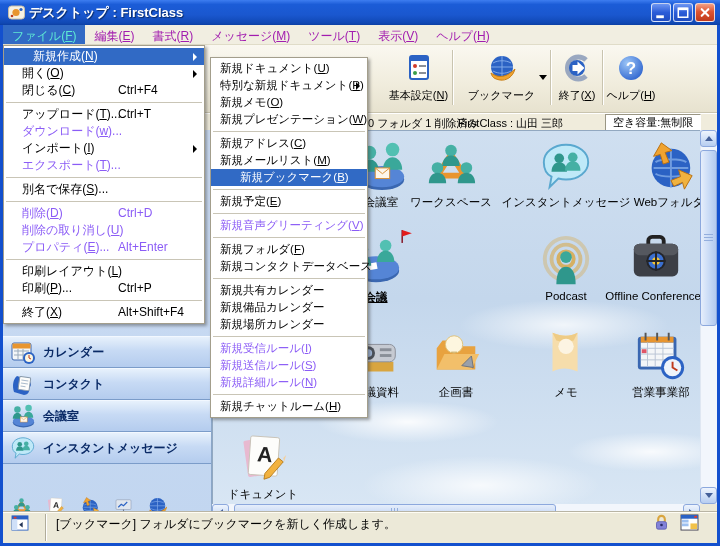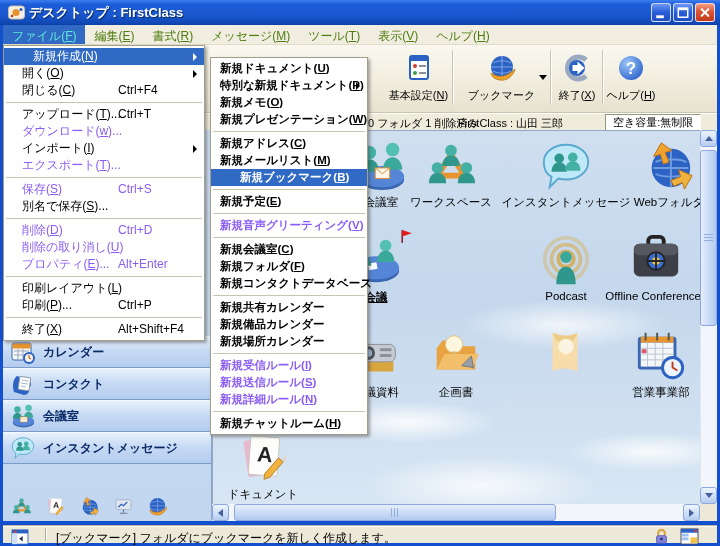--- a/index.html
+++ b/index.html
@@ -15,21 +15,21 @@
   .title-icon{width:17px;height:15px;margin:0 4px 0 3px;flex:0 0 auto;}
   .title-text{color:#fff;font-size:13px;font-weight:bold;text-shadow:1px 1px 1px #0a2a66;white-space:nowrap;flex:1;}
   .win-btns{display:flex;gap:2px;}
   .wbtn{width:20px;height:19px;border-radius:3px;border:1px solid rgba(255,255,255,.75);
     background:linear-gradient(180deg,#6e96f2 0%,#2b5cd8 50%,#1f4cc0 100%);}
   .wbtn.close{background:linear-gradient(180deg,#f2a084 0%,#dd5432 45%,#c03a1c 100%);}
 
   
   .menubar{position:absolute;left:3px;top:25px;right:3px;height:20px;background:#f1eee1;
     display:flex;align-items:stretch;border-bottom:1px solid #e0dcc8;}
-  .mb-item{padding:3px 9px 0 9px;font-size:12px;color:#4d7c0f;white-space:nowrap;}
+  .mb-item{padding:3px 9px 0 9px;font-size:12px;color:#a21caf;white-space:nowrap;}
   .mb-item.active{background:#316ac5;color:#5eead4;}
   .mb-item u{text-decoration:underline;}
 
   
   .toolbar{position:absolute;left:3px;top:45px;right:3px;height:67px;
     background:linear-gradient(180deg,#faf8f0 0%,#f0ecdc 60%,#e7e2cf 100%);}
   .tb-sep{position:absolute;top:5px;height:55px;width:2px;
     background:linear-gradient(90deg,#c9c4af 0 1px,#ffffff 1px 2px);}
   .tbar-btn{position:absolute;top:3px;height:60px;display:flex;flex-direction:column;align-items:center;
     padding-top:5px;font-size:11px;color:#000;border-radius:3px;}
@@ -92,36 +92,36 @@
     display:flex;align-items:center;justify-content:center;}
   .grip-h{width:9px;height:9px;background:repeating-linear-gradient(180deg,#93aedd 0 1px,transparent 1px 3px);}
   .grip-v{width:9px;height:9px;background:repeating-linear-gradient(90deg,#93aedd 0 1px,transparent 1px 3px);}
   .tri-up{width:0;height:0;border-bottom:5px solid #44609a;border-left:4px solid transparent;border-right:4px solid transparent;}
   .tri-down{width:0;height:0;border-top:5px solid #44609a;border-left:4px solid transparent;border-right:4px solid transparent;}
   .tri-left{width:0;height:0;border-right:5px solid #44609a;border-top:4px solid transparent;border-bottom:4px solid transparent;}
   .tri-right{width:0;height:0;border-left:5px solid #44609a;border-top:4px solid transparent;border-bottom:4px solid transparent;}
   .scorner{position:absolute;right:0;bottom:0;width:17px;height:17px;background:#ece9d8;}
 
   
-  .statusbar{position:absolute;left:3px;right:3px;bottom:3px;height:18px;background:#ece9d8;
+  .statusbar{position:absolute;left:3px;right:3px;bottom:3px;height:32px;background:#ece9d8;
     border-top:1px solid #b8b4a4;box-shadow:inset 0 1px 0 #fffdf4;font-size:12px;color:#000;}
   .sb-icon-left{position:absolute;left:7px;top:3px;width:20px;height:16px;}
   .sb-div{position:absolute;left:42px;top:2px;bottom:2px;width:2px;
     background:linear-gradient(90deg,#b0ac9a 0 1px,#fff 1px 2px);}
   .sb-msg{position:absolute;left:53px;top:4px;white-space:nowrap;}
   .sb-lock{position:absolute;right:48px;top:2px;width:15px;height:17px;}
   .sb-panel{position:absolute;right:18px;top:2px;width:19px;height:17px;}
 
   
   .menu{position:absolute;background:#fff;border:1px solid #a39e8c;box-shadow:2px 2px 3px rgba(60,60,60,.45);
     padding:2px 0;font-size:12px;z-index:60;}
   .menu-file{left:3px;top:45px;width:202px;}
   .menu-new{left:210px;top:57px;width:158px;z-index:61;}
   .menu-item{position:relative;height:17px;line-height:17px;padding-left:18px;white-space:nowrap;color:#000;}
-  .menu-new .menu-item{padding-left:9px;font-size:11.5px;font-weight:bold;}
+  .menu-new .menu-item{padding-left:9px;font-size:11.5px;}
   .menu-item u{text-decoration:underline;}
   .menu-item.disabled{color:#8b5cf6;}
   .menu-item.hilite{background:#316ac5;color:#fff;padding-left:29px;}
   .mi-shortcut{position:absolute;left:114px;top:0;}
   .mi-arrow{position:absolute;right:7px;top:4.5px;width:0;height:0;
     border-left:4px solid #000;border-top:4px solid transparent;border-bottom:4px solid transparent;}
   .hilite .mi-arrow{border-left-color:#fff;}
   .menu-sep{height:1px;background:#c9c5b6;margin:3px 2px;}
 </style>
 </head>
@@ -463,20 +463,21 @@
           <div class="dt-label">企画書</div>
         </div>
         <div class="dt-cell" style="left: 288px; top: 198px;">
           <div class="dt-ico">
             <svg viewBox="0 0 56 56">
               <path d="M14 4c10 4 18 4 26 0v40c-10-4-18-4-26 0z" fill="#f6ddab"></path>
               <path d="M14 4c10 4 18 4 26 0l-4 8c-6 2-12 2-18 0z" fill="#eecb85"></path>
               <circle cx="28" cy="18" r="8" fill="#fcf4e2"></circle>
             </svg>
           </div>
+          <div class="dt-label">メモ</div>
         </div>
         <div class="dt-cell" style="left: 383px; top: 198px;">
           <div class="dt-ico">
             <svg viewBox="0 0 56 56">
               <rect x="4" y="8" width="40" height="34" rx="3" fill="#3a67b1"></rect>
               <rect x="7" y="14" width="34" height="25" fill="#f4f6f8"></rect>
               <rect x="7" y="8" width="34" height="6" fill="#e8952f"></rect>
               <path d="M12 4v8M24 4v8M36 4v8" stroke="#555" stroke-width="2" fill="none"></path>
               <g stroke="#b8c4d4" fill="none">
                 <path d="M7 20h34M7 26h34M7 32h34M14 14v25M22 14v25M30 14v25"></path>
@@ -561,21 +562,20 @@
   <div class="menu menu-file" id="fileMenu">
       <div class="menu-item hilite"><span class="mi-label">新規作成(<u>N</u>)</span><span class="mi-arrow"></span></div>
       <div class="menu-item"><span class="mi-label">開く(<u>O</u>)</span><span class="mi-arrow"></span></div>
       <div class="menu-item"><span class="mi-label">閉じる(<u>C</u>)</span><span class="mi-shortcut">Ctrl+F4</span></div>
       <div class="menu-sep"></div>
       <div class="menu-item"><span class="mi-label">アップロード(<u>T</u>)...</span><span class="mi-shortcut">Ctrl+T</span></div>
       <div class="menu-item disabled"><span class="mi-label">ダウンロード(<u>w</u>)...</span></div>
       <div class="menu-item"><span class="mi-label">インポート(<u>I</u>)</span><span class="mi-arrow"></span></div>
       <div class="menu-item disabled"><span class="mi-label">エクスポート(<u>T</u>)...</span></div>
       <div class="menu-sep"></div>
-      <div class="menu-item disabled"><span class="mi-label">保存(<u>S</u>)</span><span class="mi-shortcut">Ctrl+S</span></div>
       <div class="menu-item"><span class="mi-label">別名で保存(<u>S</u>)...</span></div>
       <div class="menu-sep"></div>
       <div class="menu-item disabled"><span class="mi-label">削除(<u>D</u>)</span><span class="mi-shortcut">Ctrl+D</span></div>
       <div class="menu-item disabled"><span class="mi-label">削除の取り消し(<u>U</u>)</span></div>
       <div class="menu-item disabled"><span class="mi-label">プロパティ(<u>E</u>)...</span><span class="mi-shortcut">Alt+Enter</span></div>
       <div class="menu-sep"></div>
       <div class="menu-item"><span class="mi-label">印刷レイアウト(<u>L</u>)</span></div>
       <div class="menu-item"><span class="mi-label">印刷(<u>P</u>)...</span><span class="mi-shortcut">Ctrl+P</span></div>
       <div class="menu-sep"></div>
       <div class="menu-item"><span class="mi-label">終了(<u>X</u>)</span><span class="mi-shortcut">Alt+Shift+F4</span></div>
@@ -587,21 +587,20 @@
       <div class="menu-item"><span class="mi-label">新規プレゼンテーション(<u>W</u>)</span></div>
       <div class="menu-sep"></div>
       <div class="menu-item"><span class="mi-label">新規アドレス(<u>C</u>)</span></div>
       <div class="menu-item"><span class="mi-label">新規メールリスト(<u>M</u>)</span></div>
       <div class="menu-item hilite"><span class="mi-label">新規ブックマーク(<u>B</u>)</span></div>
       <div class="menu-sep"></div>
       <div class="menu-item"><span class="mi-label">新規予定(<u>E</u>)</span></div>
       <div class="menu-sep"></div>
       <div class="menu-item disabled"><span class="mi-label">新規音声グリーティング(<u>V</u>)</span></div>
       <div class="menu-sep"></div>
-      <div class="menu-item"><span class="mi-label">新規会議室(<u>C</u>)</span></div>
       <div class="menu-item"><span class="mi-label">新規フォルダ(<u>F</u>)</span></div>
       <div class="menu-item"><span class="mi-label">新規コンタクトデータベース</span></div>
       <div class="menu-sep"></div>
       <div class="menu-item"><span class="mi-label">新規共有カレンダー</span></div>
       <div class="menu-item"><span class="mi-label">新規備品カレンダー</span></div>
       <div class="menu-item"><span class="mi-label">新規場所カレンダー</span></div>
       <div class="menu-sep"></div>
       <div class="menu-item disabled"><span class="mi-label">新規受信ルール(<u>I</u>)</span></div>
       <div class="menu-item disabled"><span class="mi-label">新規送信ルール(<u>S</u>)</span></div>
       <div class="menu-item disabled"><span class="mi-label">新規詳細ルール(<u>N</u>)</span></div>

